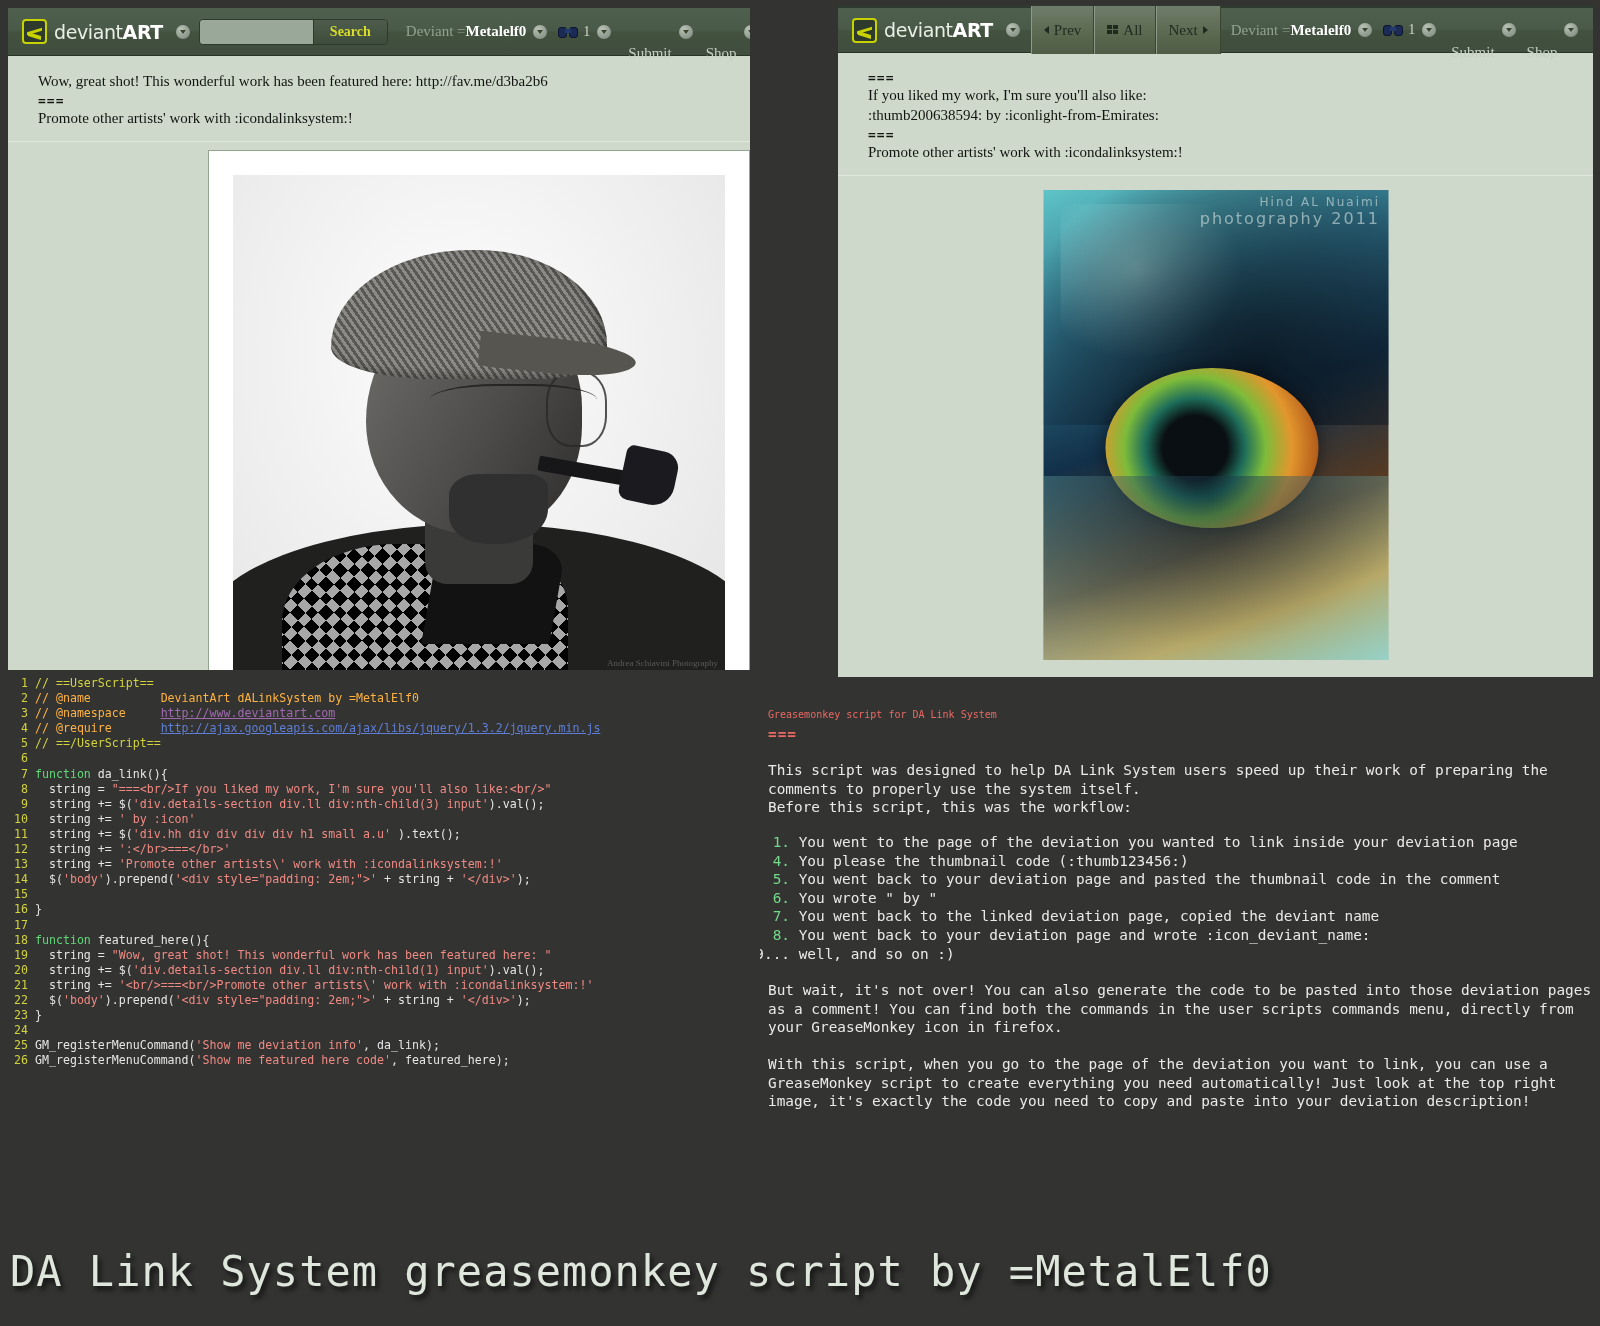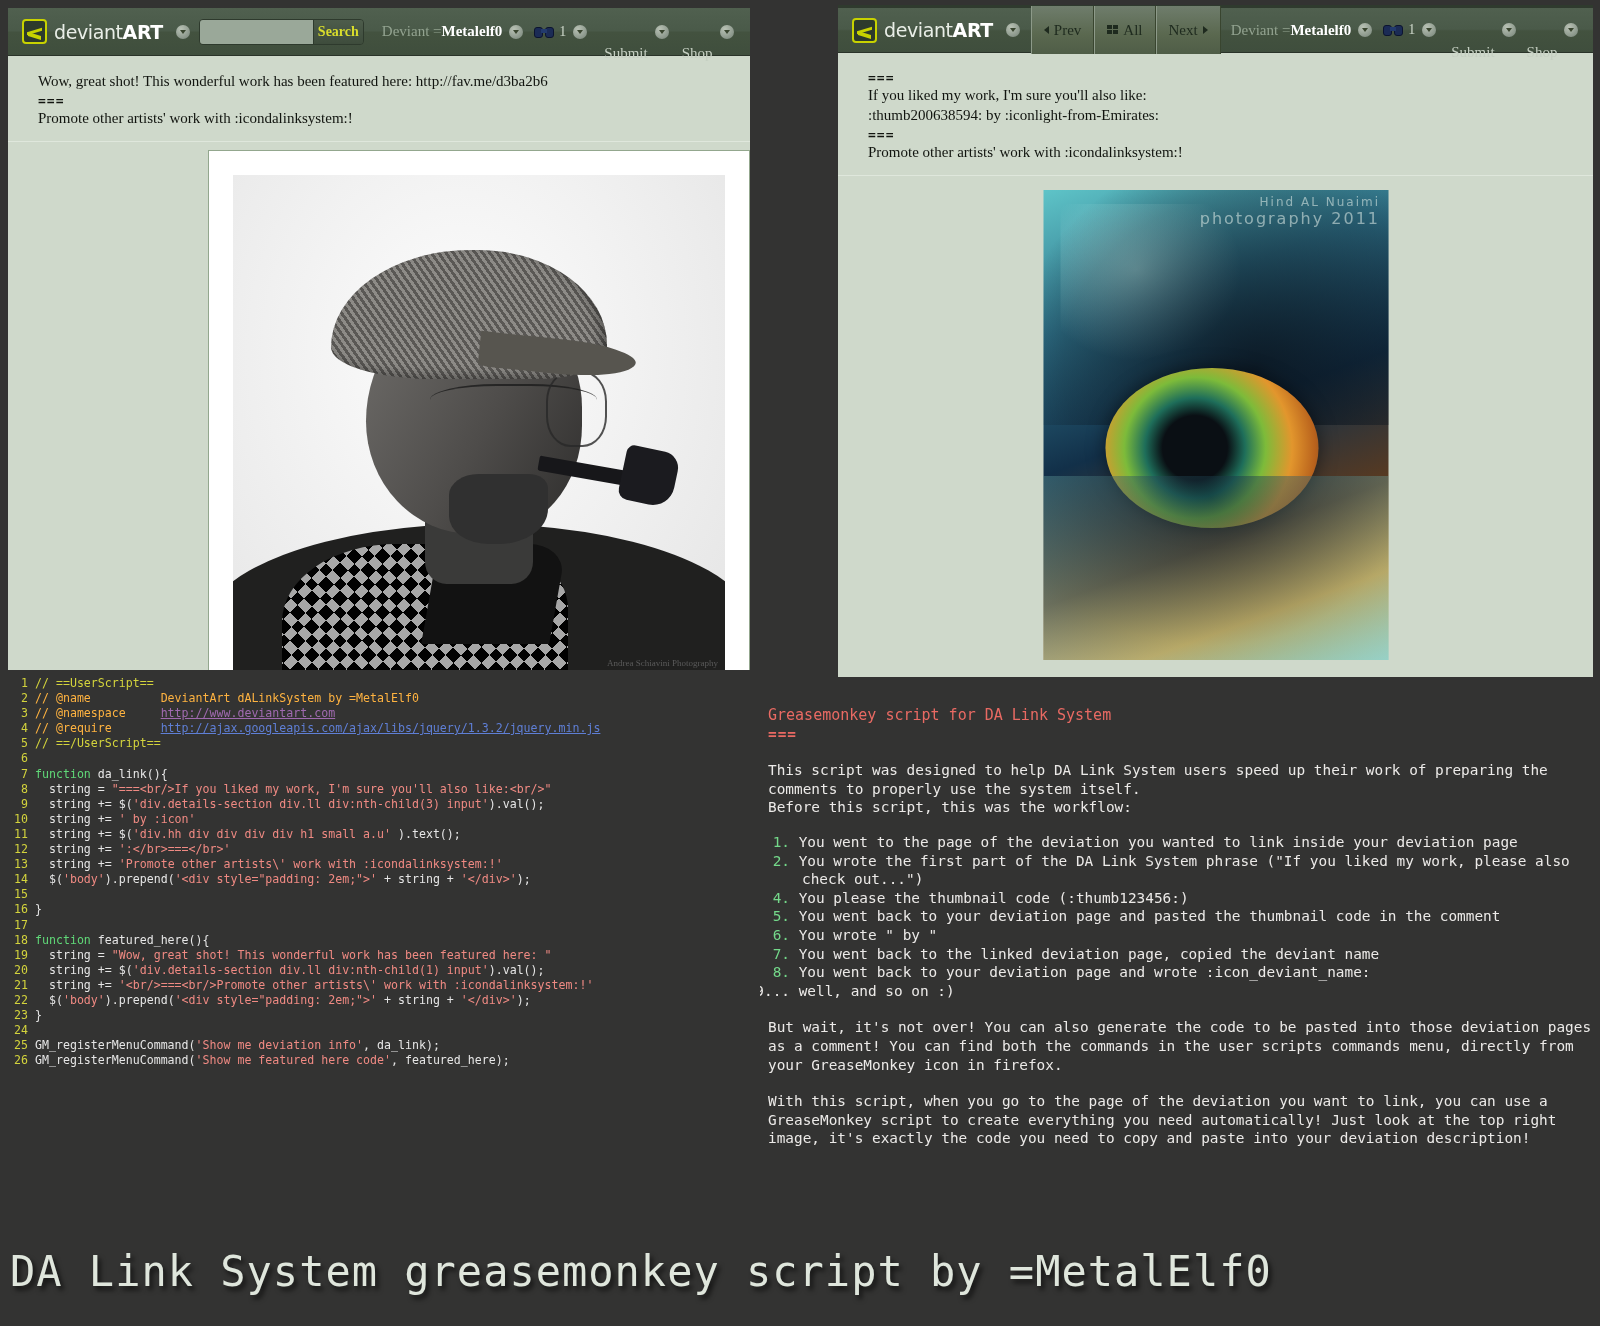--- a/index.html
+++ b/index.html
@@ -112,21 +112,21 @@
     color: #1d241c;
     padding: 0 4px;
     font-family: "Liberation Serif", serif;
   }
   .search-btn {
     background: linear-gradient(to bottom,#4d5c4b,#3e4c3c);
     color: #d9dd2c;
     font-family: "Liberation Serif", serif;
     font-size: 14px;
     font-weight: 700;
-    padding: 0 4px;
+    padding: 0 16px;
     display: flex;
     align-items: center;
     border-left: 1px solid #2e3a2d;
     cursor: pointer;
   }
 
   .navbtns { display: flex; align-items: stretch; height: 48px; margin-left: 4px; justify-content: center; }
   .navbtn {
     background: linear-gradient(to bottom,#6f7d6c,#5a684f 60%,#4f5d47);
     color: #1e2a1e;
@@ -374,21 +374,21 @@
     left: 760px; top: 690px;
     width: 840px; height: 530px;
     background: #333332;
     font-family: "DejaVu Sans Mono", monospace;
     font-size: 14.4px;
     line-height: 18.6px;
     color: #eceae8;
     padding: 16px 8px 0 8px;
     overflow:hidden;
   }
-  .desc-title { color:#e96a63; font-size: 15px; }
+  .desc-title { color:#e96a63; font-size: 10px; }
   .desc-eq { color:#e96a63; font-weight:700; letter-spacing:1px; }
   .desc-p { margin: 18px 0 0 0; }
   .desc-ol { margin: 16px 0 0 0; padding: 0; list-style: none; }
   .desc-ol li { text-indent: -34px; padding-left: 34px; }
   .desc-num { color: #74d98a; display:inline-block; width:22px; text-align:right; }
   .desc-num.plain { color:#eceae8; }
 
   
   .caption {
     position:absolute;
@@ -547,21 +547,20 @@
 
 <div class="code-pane" id="code-pane"><div class="code-line"><span class="ln">1</span><span class="c-comy">// ==UserScript==</span></div><div class="code-line"><span class="ln">2</span><span class="c-com">// @name          DeviantArt dALinkSystem by =MetalElf0</span></div><div class="code-line"><span class="ln">3</span><span class="c-com">// @namespace     </span><span class="c-url2">http://www.deviantart.com</span></div><div class="code-line"><span class="ln">4</span><span class="c-com">// @require       </span><span class="c-url">http://ajax.googleapis.com/ajax/libs/jquery/1.3.2/jquery.min.js</span></div><div class="code-line"><span class="ln">5</span><span class="c-comy">// ==/UserScript==</span></div><div class="code-line"><span class="ln">6</span></div><div class="code-line"><span class="ln">7</span><span class="c-kw">function</span> da_link(){</div><div class="code-line"><span class="ln">8</span>  string = <span class="c-str">"===&lt;br/&gt;If you liked my work, I<span class="c-str">'m sure you'</span>ll also like:&lt;br/&gt;"</span></div><div class="code-line"><span class="ln">9</span>  string += $(<span class="c-str">'div.details-section div.ll div:nth-child(3) input'</span>).val();</div><div class="code-line"><span class="ln">10</span>  string += <span class="c-str">' by :icon'</span></div><div class="code-line"><span class="ln">11</span>  string += $(<span class="c-str">'div.hh div div div div h1 small a.u'</span> ).text();</div><div class="code-line"><span class="ln">12</span>  string += <span class="c-str">':&lt;/br&gt;===&lt;/br&gt;'</span></div><div class="code-line"><span class="ln">13</span>  string += <span class="c-str">'Promote other artists\' work with :icondalinksystem:!'</span></div><div class="code-line"><span class="ln">14</span>  $(<span class="c-str">'body'</span>).prepend(<span class="c-str">'&lt;div style=<span class="c-str">"padding: 2em;"</span>&gt;'</span> + string + <span class="c-str">'&lt;/div&gt;'</span>);</div><div class="code-line"><span class="ln">15</span></div><div class="code-line"><span class="ln">16</span>}</div><div class="code-line"><span class="ln">17</span></div><div class="code-line"><span class="ln">18</span><span class="c-kw">function</span> featured_here(){</div><div class="code-line"><span class="ln">19</span>  string = <span class="c-str">"Wow, great shot! This wonderful work has been featured here: "</span></div><div class="code-line"><span class="ln">20</span>  string += $(<span class="c-str">'div.details-section div.ll div:nth-child(1) input'</span>).val();</div><div class="code-line"><span class="ln">21</span>  string += <span class="c-str">'&lt;br/&gt;===&lt;br/&gt;Promote other artists\' work with :icondalinksystem:!'</span></div><div class="code-line"><span class="ln">22</span>  $(<span class="c-str">'body'</span>).prepend(<span class="c-str">'&lt;div style=<span class="c-str">"padding: 2em;"</span>&gt;'</span> + string + <span class="c-str">'&lt;/div&gt;'</span>);</div><div class="code-line"><span class="ln">23</span>}</div><div class="code-line"><span class="ln">24</span></div><div class="code-line"><span class="ln">25</span>GM_registerMenuCommand(<span class="c-str">'Show me deviation info'</span>, da_link);</div><div class="code-line"><span class="ln">26</span>GM_registerMenuCommand(<span class="c-str">'Show me featured here code'</span>, featured_here);</div></div>
 
 <div class="desc-pane">
   <div class="desc-title">Greasemonkey script for DA Link System</div>
   <div class="desc-eq">===</div>
   <div class="desc-p" style="white-space:pre-line">This script was designed to help DA Link System users speed up their work of preparing the comments to properly use the system itself.
 Before this script, this was the workflow:</div>
   <ol class="desc-ol" id="steps-list">
       <li><span class="desc-num">1.</span><span> You went to the page of the deviation you wanted to link inside your deviation page</span></li>
-      <li><span class="desc-num">2.</span><span> You wrote the first part of the DA Link System phrase ("If you liked my work, please also check out...")</span></li>
       <li><span class="desc-num">4.</span><span> You please the thumbnail code (:thumb123456:)</span></li>
       <li><span class="desc-num">5.</span><span> You went back to your deviation page and pasted the thumbnail code in the comment</span></li>
       <li><span class="desc-num">6.</span><span> You wrote " by "</span></li>
       <li><span class="desc-num">7.</span><span> You went back to the linked deviation page, copied the deviant name</span></li>
       <li><span class="desc-num">8.</span><span> You went back to your deviation page and wrote :icon_deviant_name:</span></li>
       <li><span class="desc-num plain">9...</span><span> well, and so on :)</span></li>
     </ol>
   <div class="desc-p">But wait, it's not over! You can also generate the code to be pasted into those deviation pages as a comment! You can find both the commands in the user scripts commands menu, directly from your GreaseMonkey icon in firefox.</div>
   <div class="desc-p">With this script, when you go to the page of the deviation you want to link, you can use a GreaseMonkey script to create everything you need automatically! Just look at the top right image, it's exactly the code you need to copy and paste into your deviation description!</div>
 </div>

